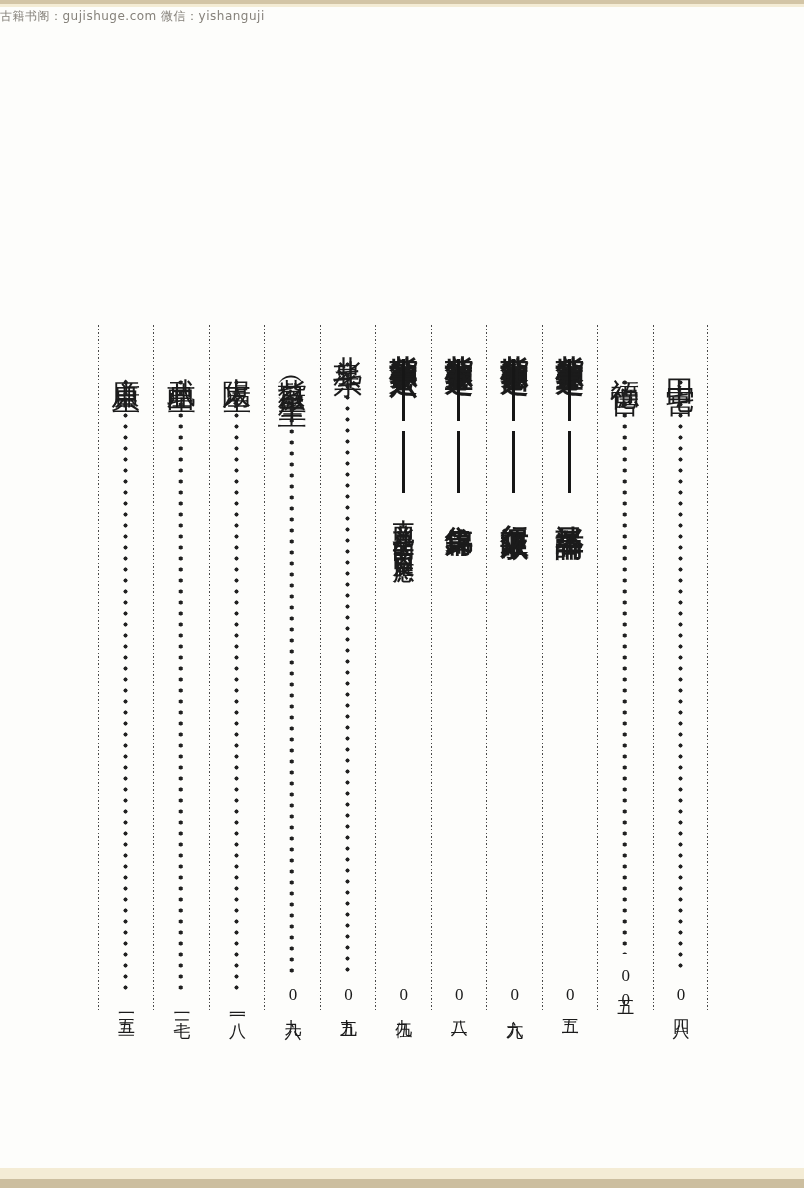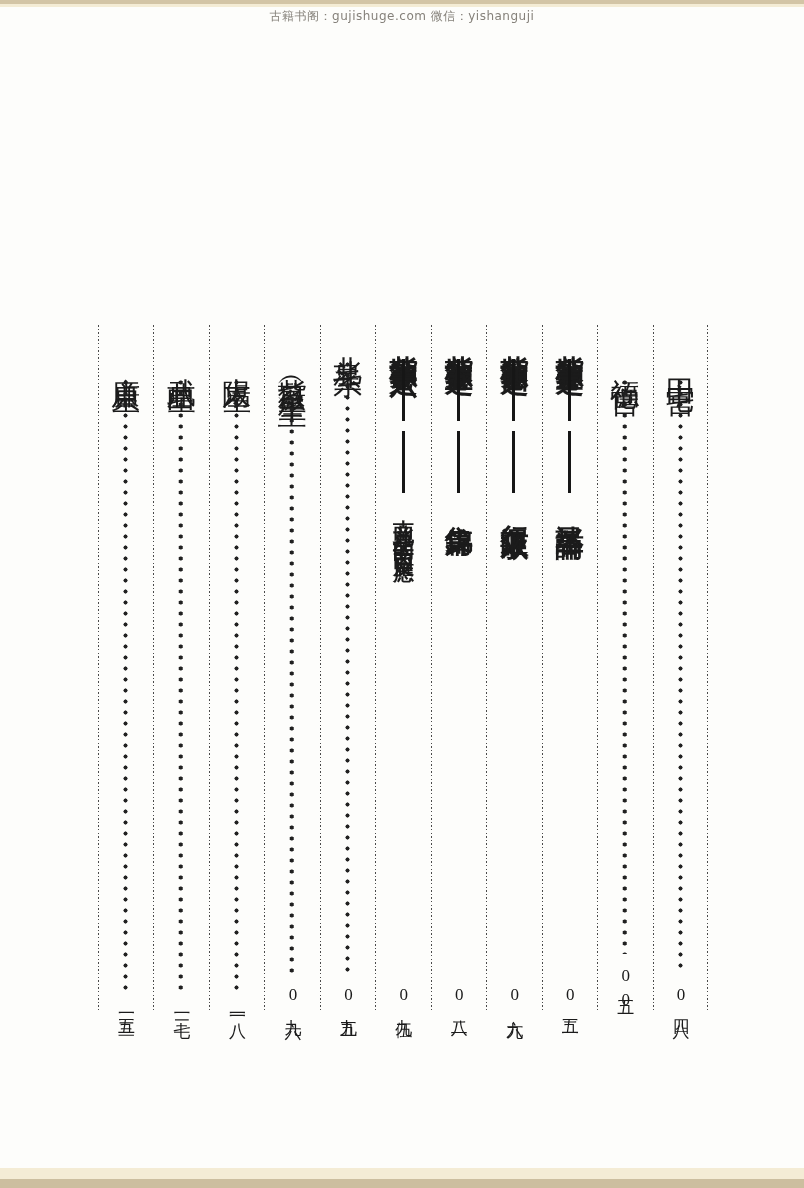--- a/index.html
+++ b/index.html
@@ -9,21 +9,21 @@
     font-family:"Liberation Serif","DejaVu Serif",serif;
     color:var(--ink,#1b1b1b);
   }
   .strip{position:absolute;left:0;right:0;}
   .strip-top{top:0;height:4px;background:var(--top_strip,#d3c5a6);}
   .strip-top-cream{top:4px;height:3px;background:var(--cream_strip,#f4ecd5);}
   .strip-bottom-cream{bottom:9px;height:11px;background:var(--cream_strip,#f4ecd5);}
   .strip-bottom{bottom:0;height:9px;background:var(--bottom_strip,#ccbe9f);}
 
   .watermark{
-    position:absolute;top:8px;left:0;right:0;text-align:center;
+    position:absolute;top:8px;left:0;right:0;
     font-family:"DejaVu Sans","Liberation Sans",sans-serif;
     font-size:12px;letter-spacing:0.5px;color:var(--watermark_text,#85817a);
   }
 
   .toc{
     position:absolute;left:98px;top:325px;width:610px;height:688px;
     display:flex;flex-direction:row-reverse;
   }
   .toc::after{
     content:"";position:absolute;right:0;top:0;bottom:0;width:1px;

